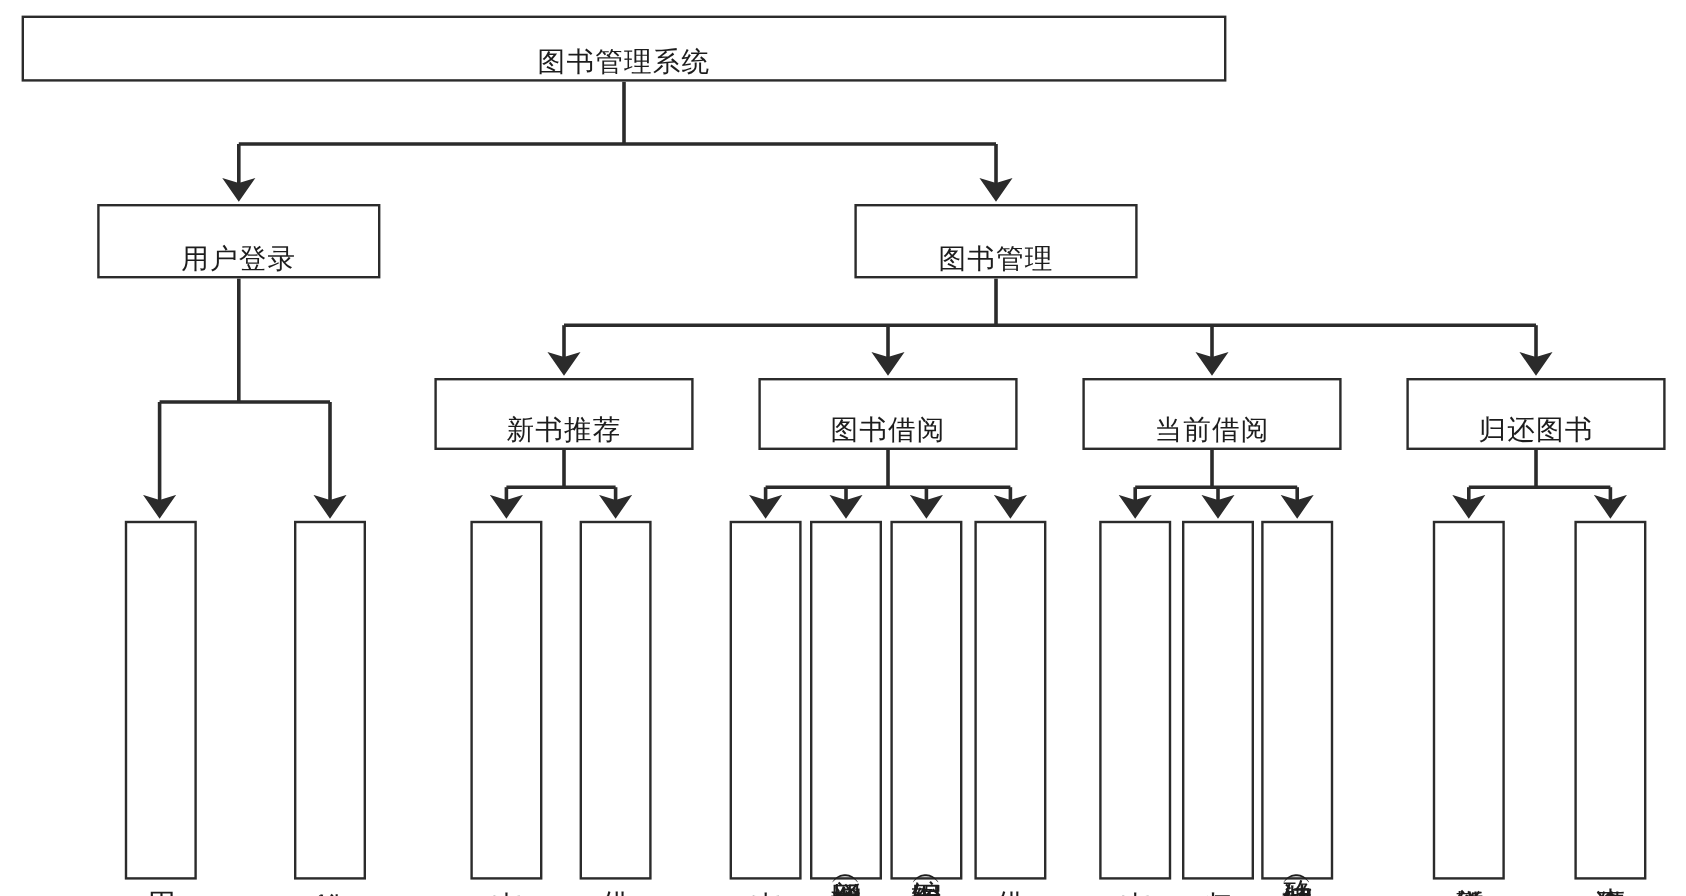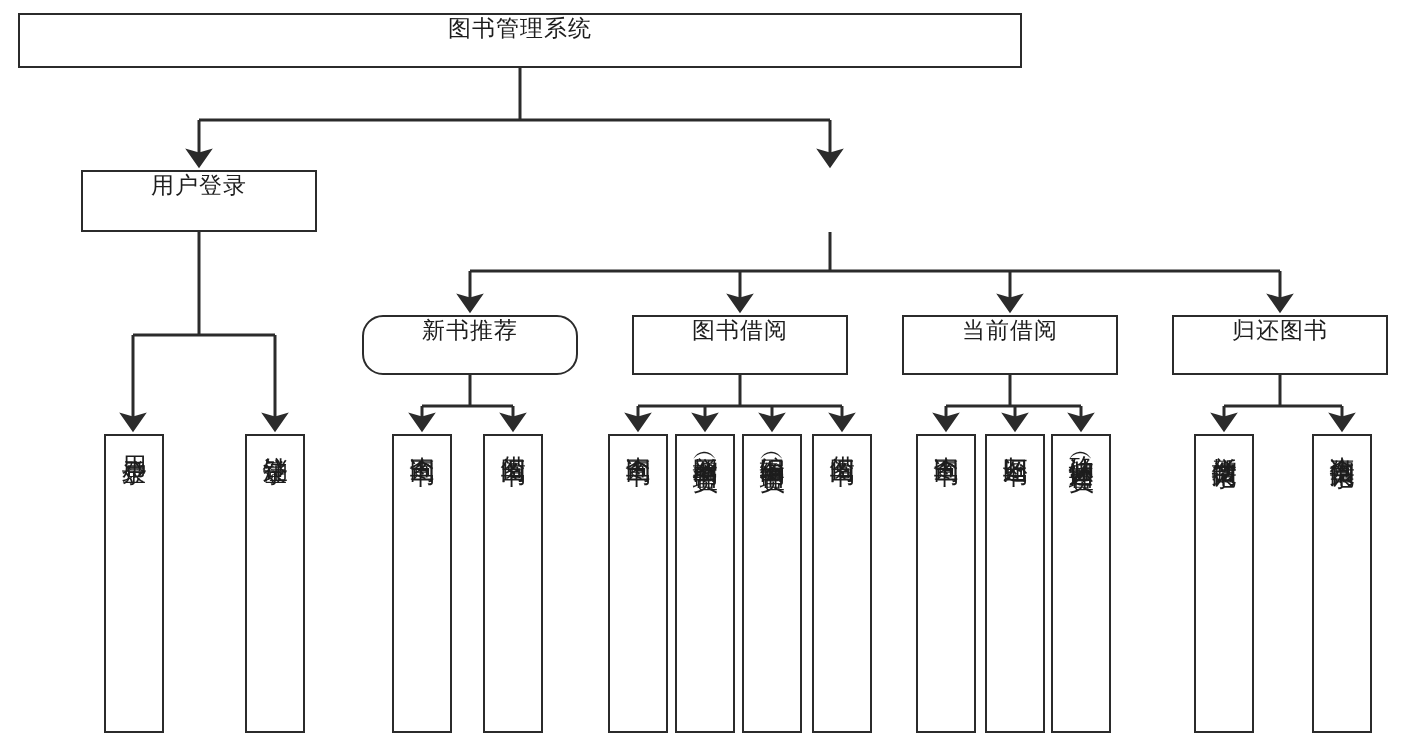--- a/index.html
+++ b/index.html
@@ -25,21 +25,21 @@
     width: 1405px;
     height: 747px;
     pointer-events: none;
   }
   .node {
     position: absolute;
     box-sizing: border-box;
     border: 2.5px solid #2b2b2b;
     background: #ffffff;
     display: flex;
-    align-items: flex-start;
+    align-items: flex-end;
     justify-content: center;
     color: #1d1d1d;
   }
   .node .label {
     font-size: 23px;
     letter-spacing: 1px;
     line-height: 1.18;
     white-space: nowrap;
   }
   .node.root .label { font-size: 23px; }
@@ -119,22 +119,25 @@
     </g>
   </svg>
 
   <div class="node root" style="left:18px; top:13px; width:1004px; height:55px;">
     <span class="label">图书管理系统</span>
   </div>
 
   <div class="node" style="left:81px; top:170px; width:236px; height:62px;">
     <span class="label">用户登录</span>
   </div>
+  <div class="node" style="left:712px; top:170px; width:236px; height:62px;">
+    <span class="label">图书管理</span>
+  </div>
 
-  <div class="node" style="left:362px; top:315px; width:216px; height:60px;border-radius:21px;">
+  <div class="node" style="left:362px; top:315px; width:216px; height:60px;">
     <span class="label">新书推荐</span>
   </div>
   <div class="node" style="left:902px; top:315px; width:216px; height:60px;">
     <span class="label">当前借阅</span>
   </div>
   <div class="node" style="left:632px; top:315px; width:216px; height:60px;">
     <span class="label">图书借阅</span>
   </div>
   <div class="node" style="left:1172px; top:315px; width:216px; height:60px;">
     <span class="label">归还图书</span>

